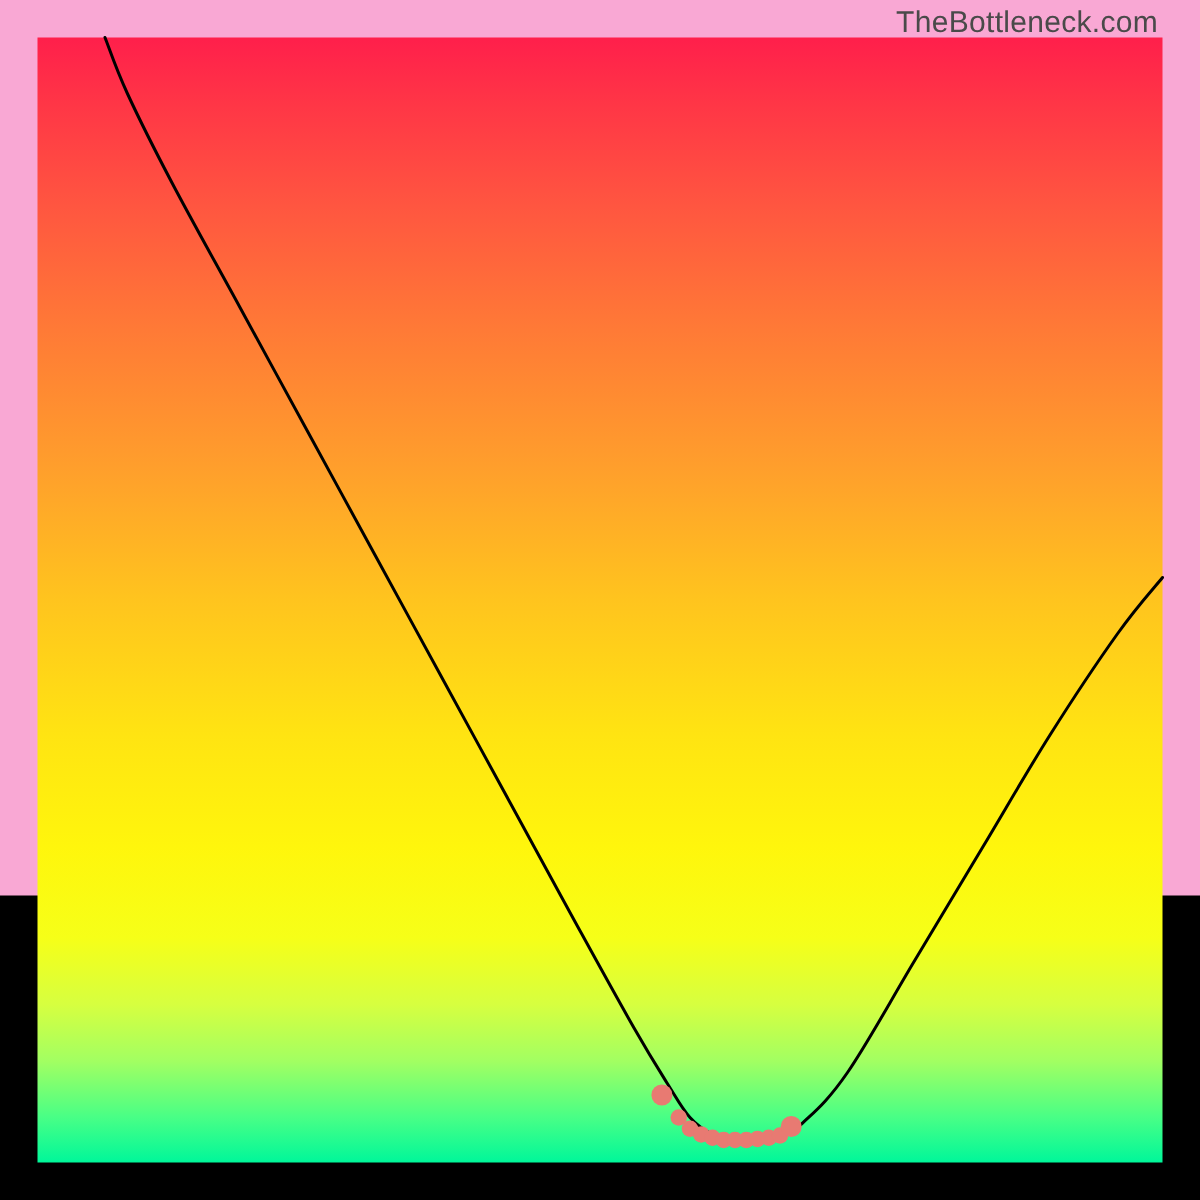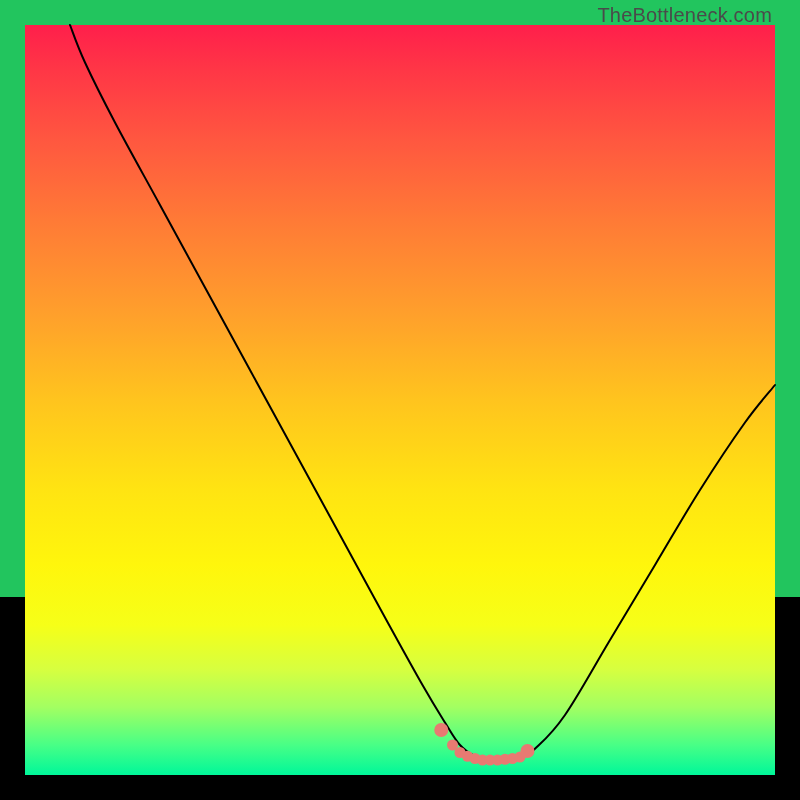--- a/index.html
+++ b/index.html
@@ -8,21 +8,21 @@
     width: 800px;
     height: 800px;
     overflow: hidden;
     background: #000;
     font-family: Arial, Helvetica, sans-serif;
   }
   .frame {
     position: relative;
     width: 800px;
     height: 597px;
-    background: #22c55e;
+    background: #f9a8d4;
   }
   .plot-area {
     position: absolute;
     left: 25px;
     top: 25px;
     width: 750px;
     height: 750px;
     background: linear-gradient(
       to bottom,
       #ff1f4b 0%,

